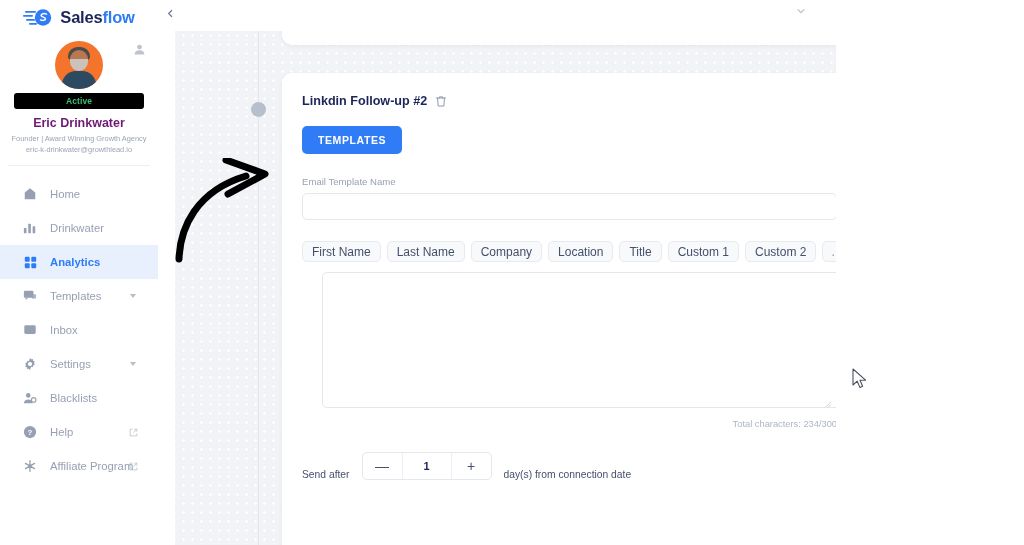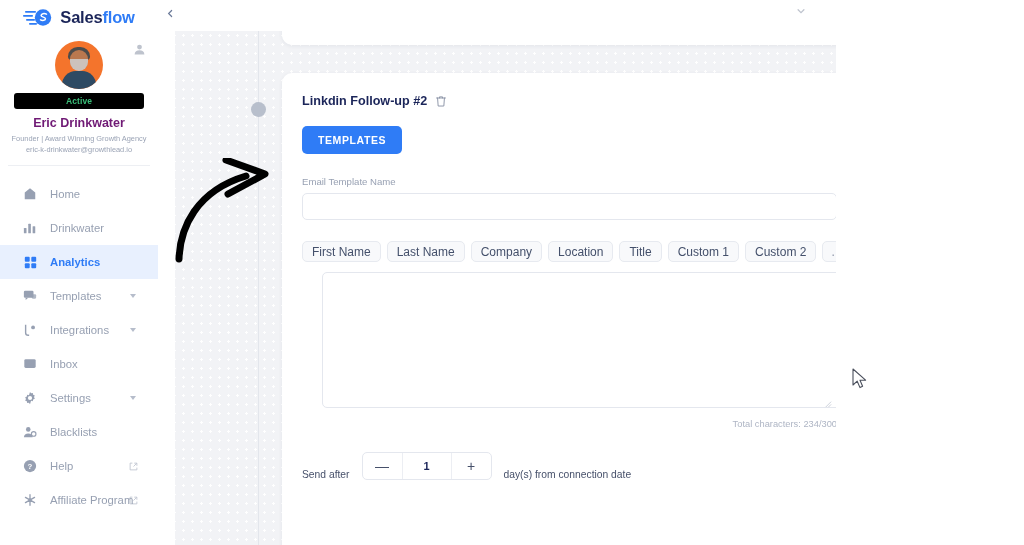--- a/index.html
+++ b/index.html
@@ -268,30 +268,20 @@
           <svg viewBox="0 0 16 16" width="14" height="14" fill="#97a0b2">
               <rect x="1" y="2" width="11" height="8" rx="1.4"></rect>
               <path d="M3 10v2.5L6 10z"></path>
               <rect x="10" y="6" width="5" height="5" rx="1.2" opacity=".75"></rect>
             </svg>
         </span>
         <span>Templates</span>
         <span class="caret"></span>
       </div>
 
-      <div class="nav-item">
-        <span class="ico">
-          <svg viewBox="0 0 16 16" width="14" height="14" fill="none" stroke="#97a0b2" stroke-width="1.6">
-              <path d="M3 2v9a3 3 0 0 0 3 3h1"></path>
-              <circle cx="11.5" cy="5" r="2.2" fill="#97a0b2" stroke="none"></circle>
-            </svg>
-        </span>
-        <span>Integrations</span>
-        <span class="caret"></span>
-      </div>
 
       <div class="nav-item">
         <span class="ico">
           <svg viewBox="0 0 16 16" width="14" height="14" fill="#97a0b2">
               <rect x="1.5" y="2.5" width="13" height="10" rx="1.6"></rect>
             </svg>
         </span>
         <span>Inbox</span>
       </div>
 

